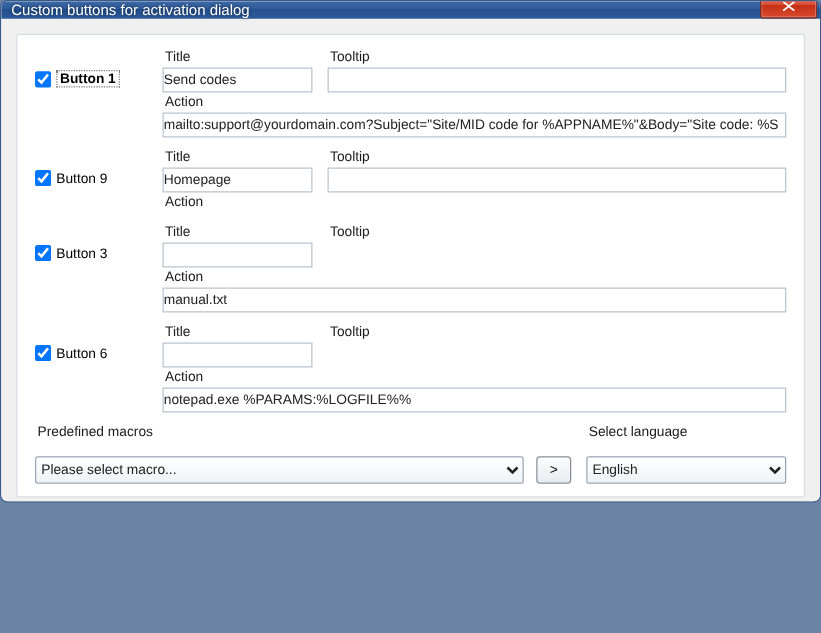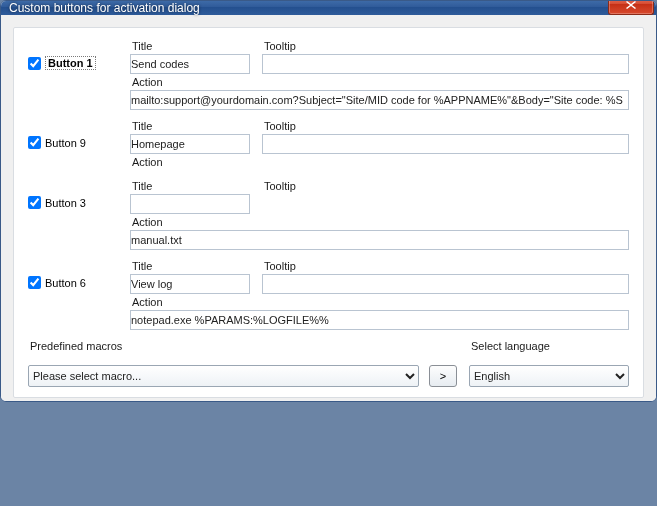--- a/index.html
+++ b/index.html
@@ -218,21 +218,20 @@
 
       <div class="btn-block">
         <div class="chk-cell">
           <label class="chk-label">
             <input type="checkbox" checked="" style="">
             <span>Button 6</span>
           </label>
         </div>
         <span class="lbl">Title</span>
         <span class="lbl">Tooltip</span>
-        <input class="txt" value="View log" style="">
         <input class="txt" value="" style="">
         <span class="lbl full">Action</span>
         <input class="txt full" value="notepad.exe %PARAMS:%LOGFILE%%" style="">
       </div>
 
       <div class="bottom-row">
         <div class="col">
           <span class="lbl">Predefined macros</span>
           <select class="sel">
             <option>Please select macro...</option>

